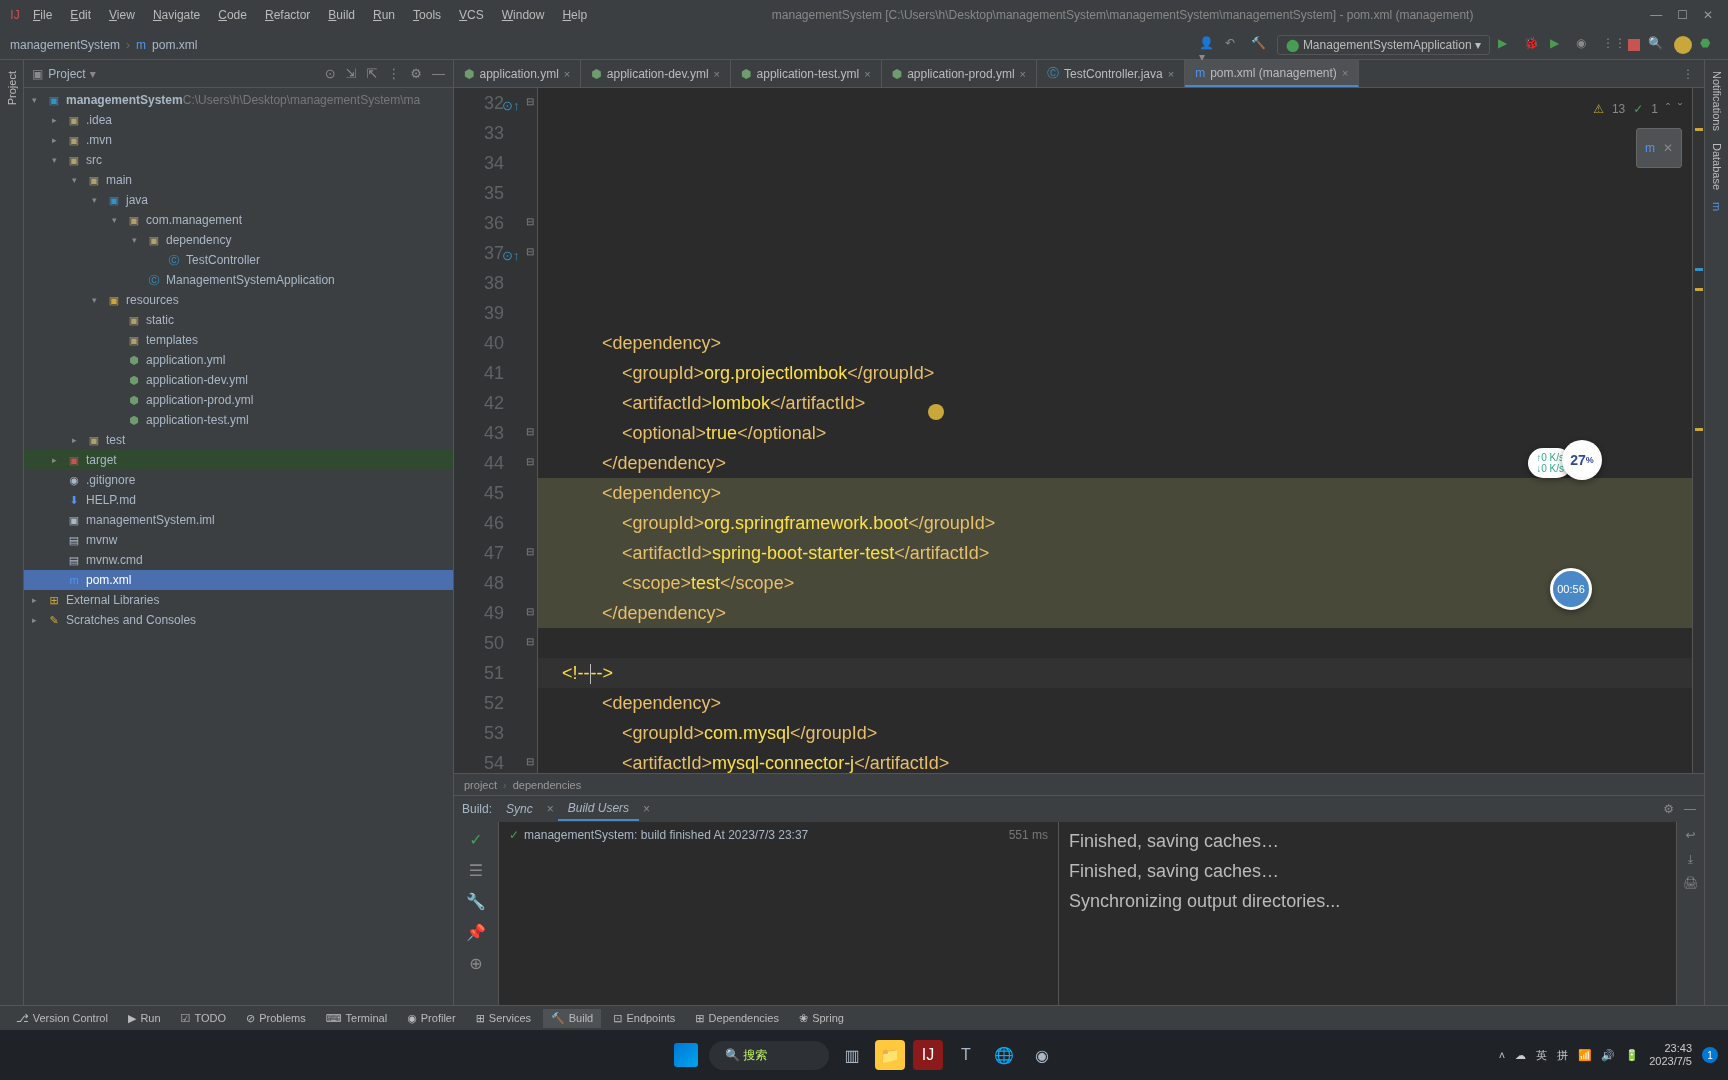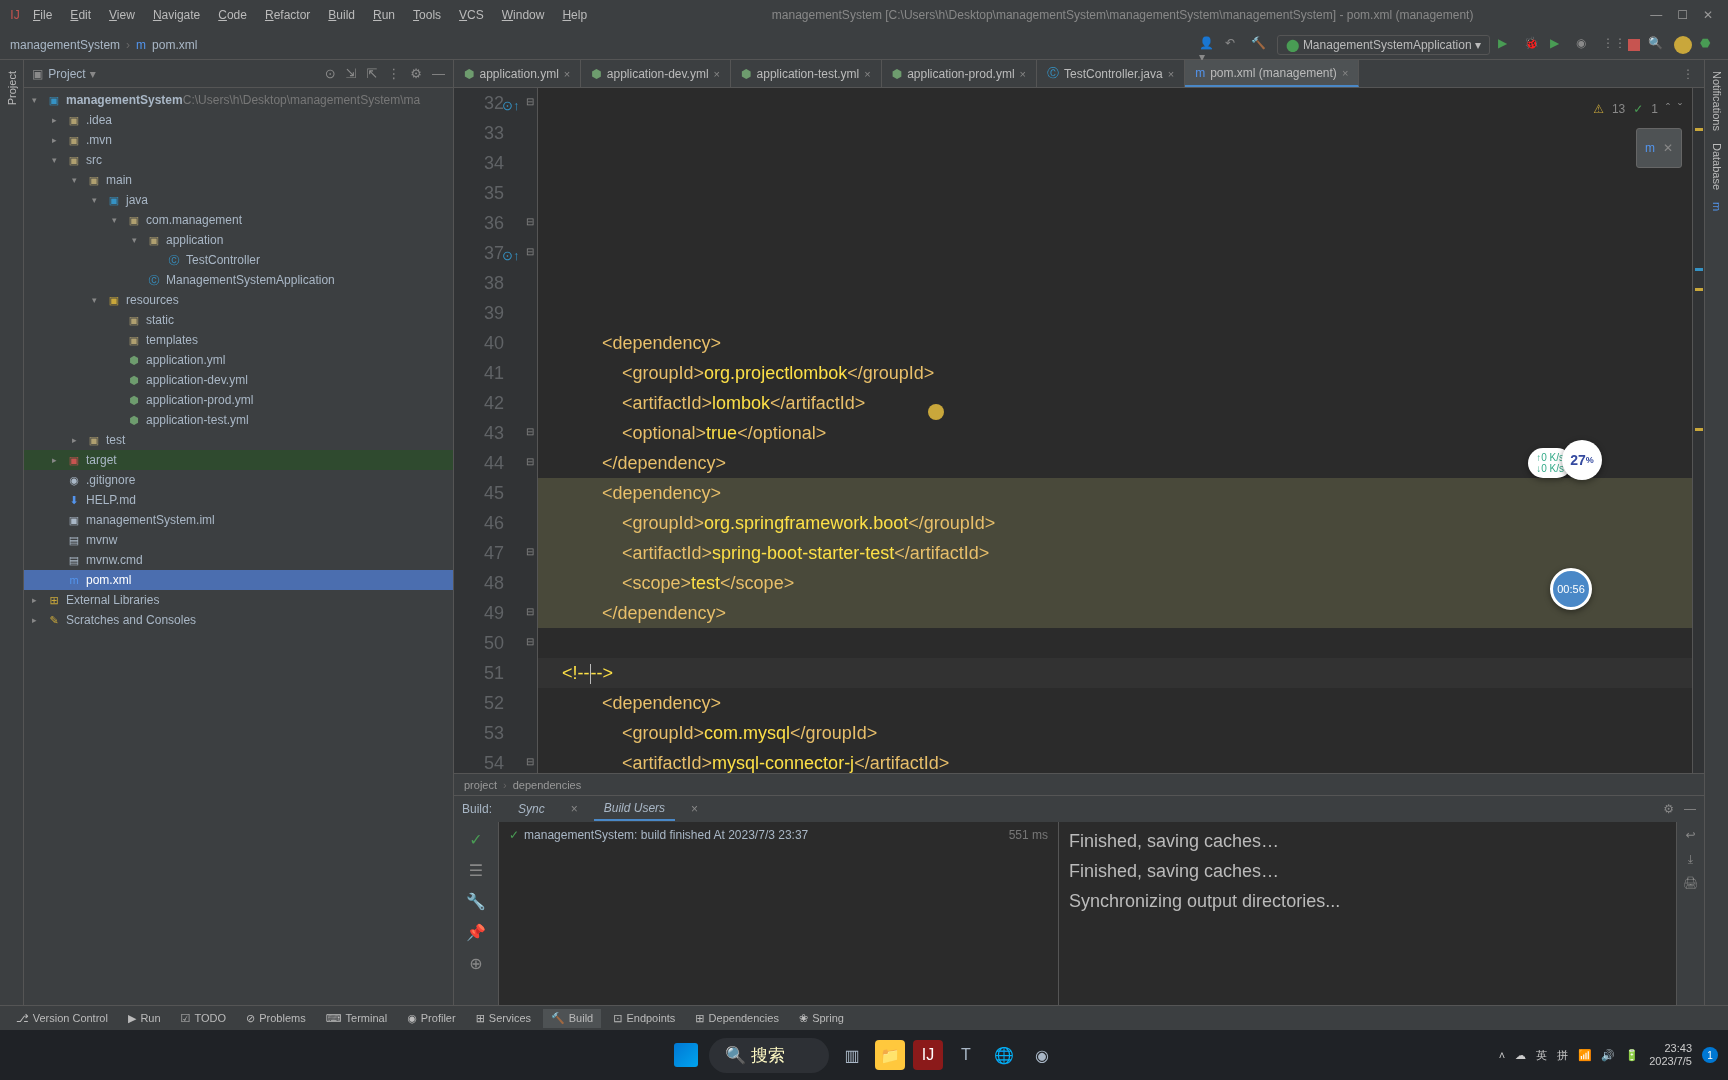--- a/index.html
+++ b/index.html
@@ -75,21 +75,21 @@
 .mark-stripe .vmark { position: absolute; width: 8px; height: 3px; background: #3592c4; left: 2px; }
 
 .float-widget { position: absolute; right: 120px; background: #fff; border-radius: 20px; padding: 4px 8px; display: flex; align-items: center; font-size: 10px; color: #3a8; box-shadow: 0 2px 6px rgba(0,0,0,0.4); }
 .float-circle { position: absolute; right: 90px; width: 40px; height: 40px; background: #fff; border-radius: 50%; display: flex; align-items: center; justify-content: center; font-size: 14px; color: #354a9f; font-weight: bold; box-shadow: 0 2px 6px rgba(0,0,0,0.4); }
 .float-timer { position: absolute; right: 100px; width: 42px; height: 42px; background: #4a88c7; border: 3px solid #fff; border-radius: 50%; display: flex; align-items: center; justify-content: center; font-size: 11px; color: #fff; box-shadow: 0 2px 6px rgba(0,0,0,0.4); }
 
 .breadcrumb-bar { height: 22px; background: #3c3f41; border-top: 1px solid #555; display: flex; align-items: center; padding: 0 10px; font-size: 11px; color: #999; }
 .breadcrumb-bar .sep { margin: 0 6px; color: #666; }
 
 .build-panel { height: 210px; background: #2b2b2b; border-top: 1px solid #555; display: flex; flex-direction: column; }
-.build-tabs { height: 26px; background: #3c3f41; display: flex; align-items: center; padding: 0 8px; font-size: 12px; gap: 16px; }
+.build-tabs { height: 26px; background: #3c3f41; display: flex; align-items: center; padding: 0 8px; font-size: 12px; gap: 4px; }
 .build-tabs .btab { padding: 4px 10px; cursor: pointer; font-style: italic; }
 .build-tabs .btab.active { border-bottom: 2px solid #4a88c7; }
 .build-tabs .btools { margin-left: auto; display: flex; gap: 10px; color: #888; }
 .build-body { flex: 1; display: flex; }
 .build-left { width: 45px; background: #3c3f41; border-right: 1px solid #555; display: flex; flex-direction: column; align-items: center; gap: 12px; padding-top: 8px; color: #888; }
 .build-tree { width: 560px; border-right: 1px solid #555; padding: 6px 10px; font-size: 12px; }
 .build-tree .ok { color: #499c54; margin-right: 5px; }
 .build-tree .dim { color: #777; margin-left: auto; }
 .build-tree .row { display: flex; }
 .build-out { flex: 1; padding: 4px 10px; font-family: Consolas, monospace; font-size: 18px; line-height: 30px; color: #bbb; overflow: hidden; }
@@ -97,21 +97,21 @@
 .build-right-tools { width: 28px; background: #3c3f41; border-left: 1px solid #555; display: flex; flex-direction: column; align-items: center; gap: 10px; padding-top: 6px; color: #888; font-size: 12px; }
 
 .bottom-tools { height: 25px; background: #3c3f41; border-top: 1px solid #555; display: flex; align-items: center; padding: 0 8px; font-size: 11px; gap: 4px; }
 .bottom-tools .tbtn { padding: 3px 8px; cursor: pointer; display: flex; align-items: center; gap: 4px; color: #bbb; }
 .bottom-tools .tbtn.active { background: #4e5254; }
 
 .statusbar { height: 25px; background: #3c3f41; border-top: 1px solid #323232; display: flex; align-items: center; padding: 0 10px; font-size: 11px; color: #999; }
 .statusbar .right { margin-left: auto; display: flex; gap: 14px; }
 
 .taskbar { position: absolute; bottom: 0; left: 0; right: 0; height: 50px; background: #1f2226; display: flex; align-items: center; justify-content: center; gap: 8px; }
-.taskbar .search { background: #2d3035; border-radius: 20px; padding: 6px 16px; font-size: 17px; color: #fef9c3; width: 120px; }
+.taskbar .search { background: #2d3035; border-radius: 20px; padding: 6px 16px; font-size: 12px; color: #bef264; width: 120px; }
 .taskbar .tbic { width: 30px; height: 30px; border-radius: 4px; display: flex; align-items: center; justify-content: center; font-size: 16px; cursor: pointer; }
 .taskbar .tray { position: absolute; right: 10px; display: flex; align-items: center; gap: 10px; font-size: 11px; color: #ccc; }
 .taskbar .tray .clock { text-align: right; line-height: 13px; }
 .taskbar .win { background: linear-gradient(135deg,#0078d4,#00a4ef); width:24px; height:24px; border-radius:3px; }
 </style>
 </head>
 <body>
 
 <div class="titlebar">
   <span style="width:20px;text-align:center;color:#c75450">IJ</span>
@@ -213,21 +213,21 @@
           <span>java</span>
         </div>
       <div class="node" style="padding-left:88px">
           <span class="arrow">▾</span>
           <span class="ic folder">▣</span>
           <span>com.management</span>
         </div>
       <div class="node" style="padding-left:108px">
           <span class="arrow">▾</span>
           <span class="ic folder">▣</span>
-          <span>application</span>
+          <span>dependency</span>
         </div>
       <div class="node" style="padding-left:128px">
           <span class="arrow"></span>
           <span class="ic file-class">Ⓒ</span>
           <span>TestController</span>
         </div>
       <div class="node" style="padding-left:108px">
           <span class="arrow"></span>
           <span class="ic file-class">Ⓒ</span>
           <span>ManagementSystemApplication</span>

